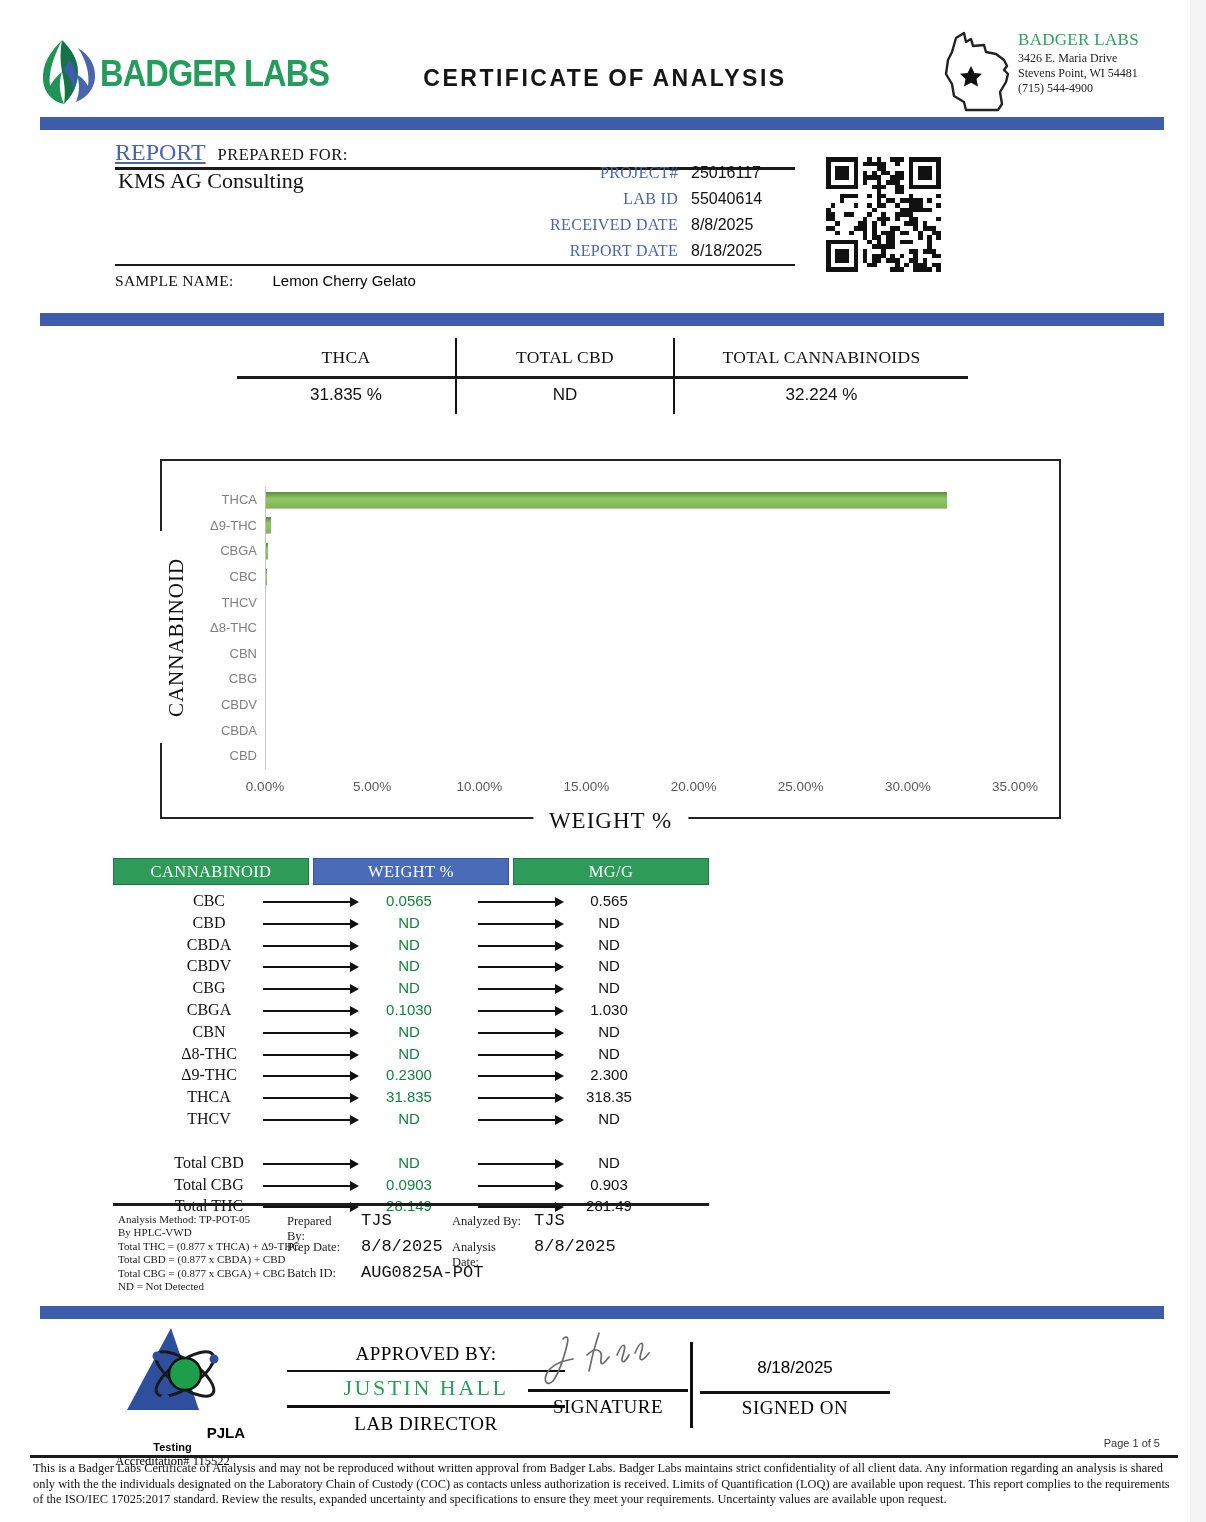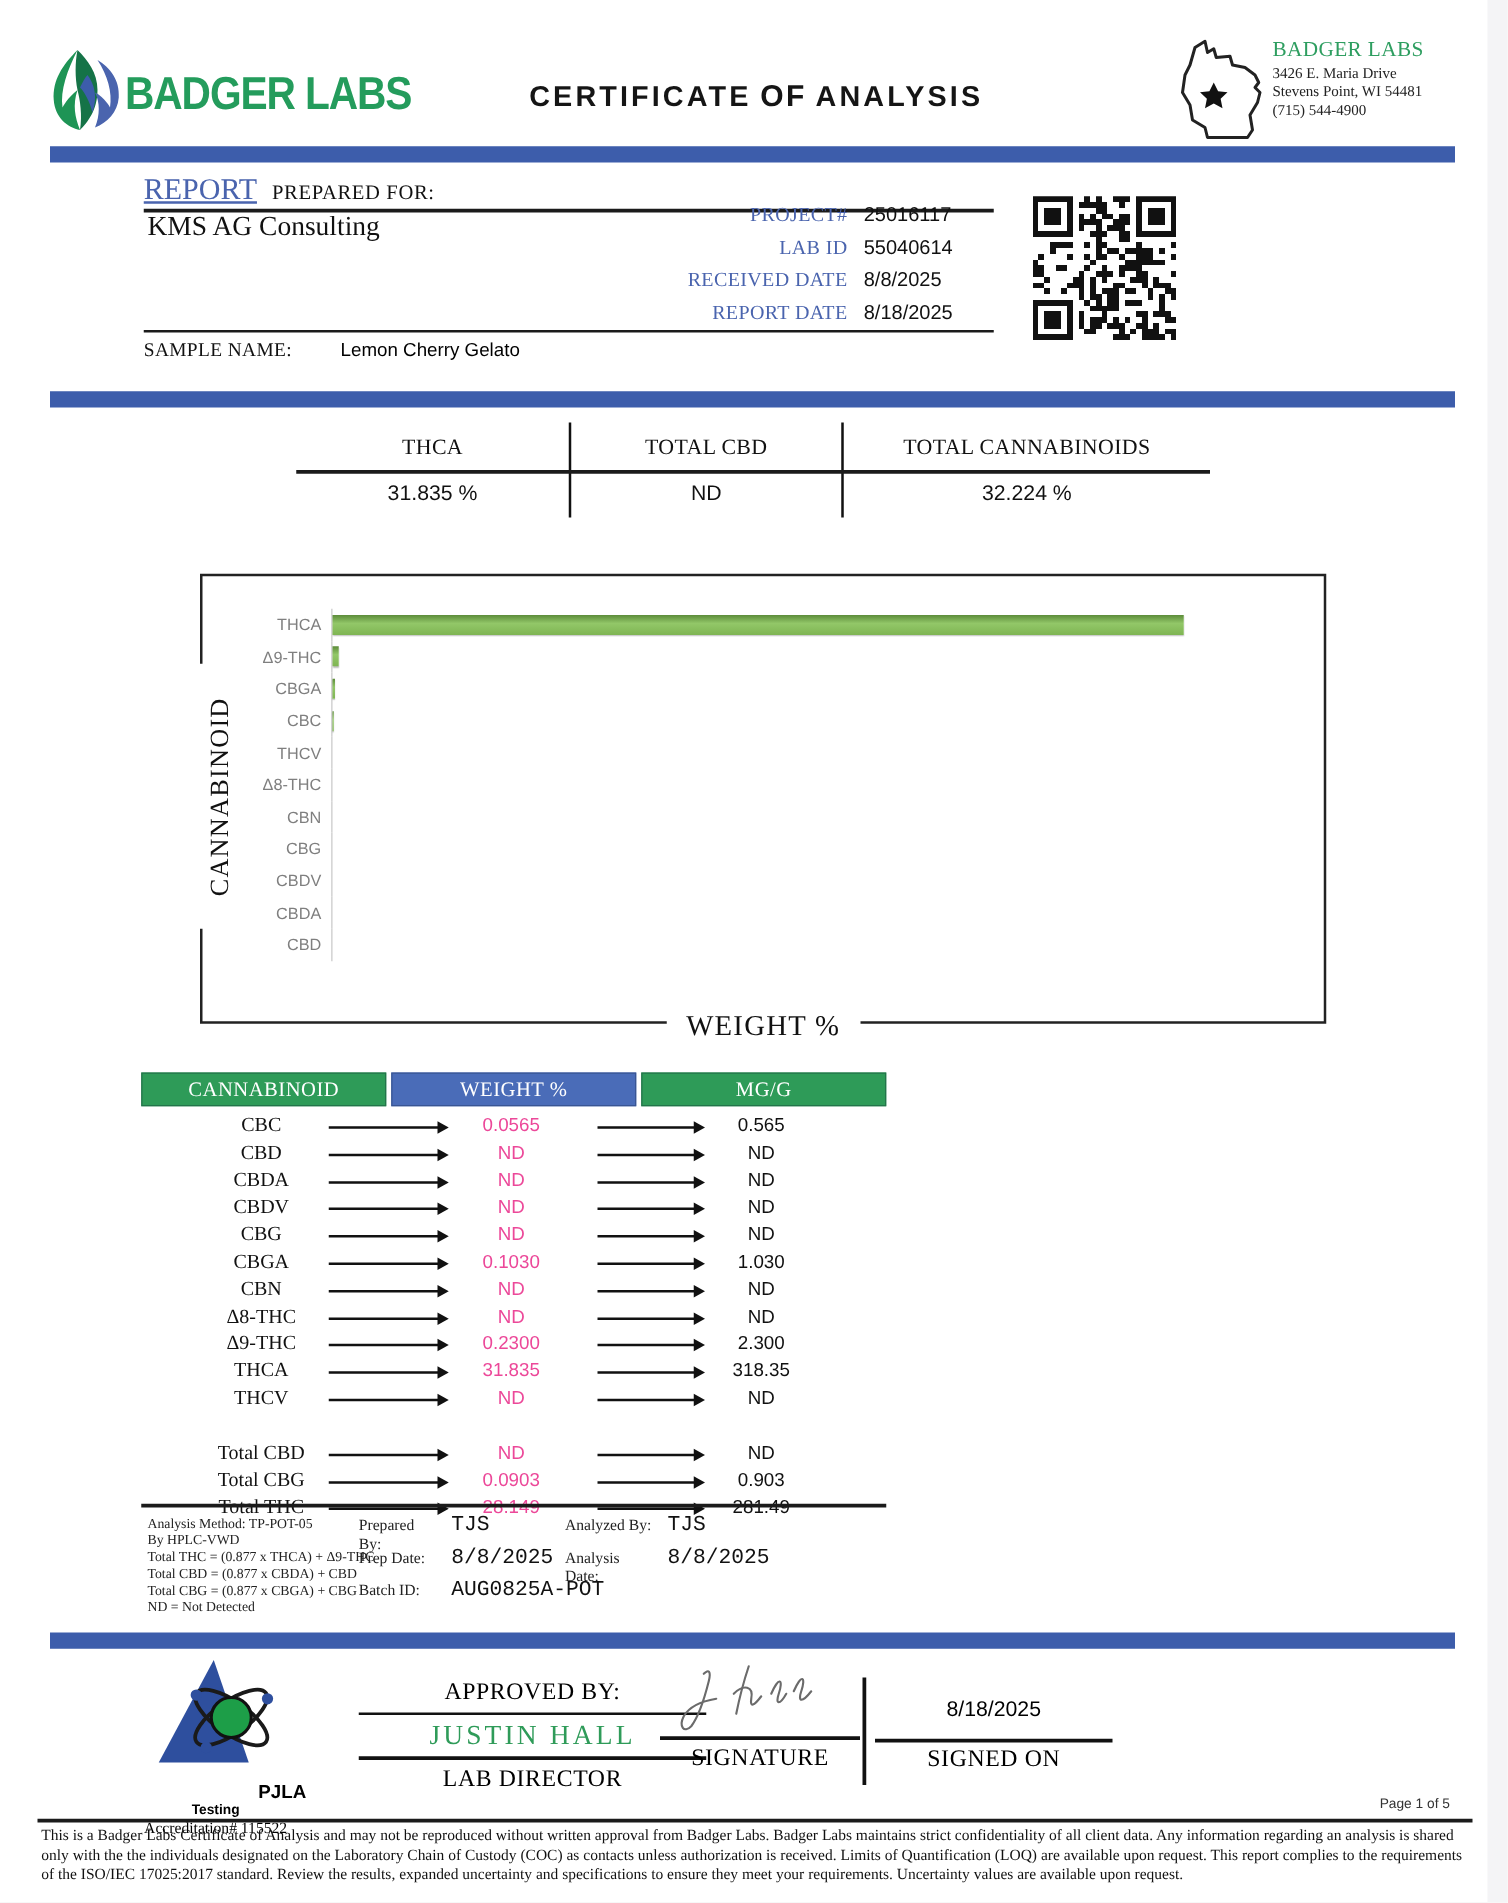--- a/index.html
+++ b/index.html
@@ -63,21 +63,21 @@
 
   
   .rtable { position:absolute; top:858px; left:113px; width:596px; }
   .rtable-head { display:flex; }
   .rtable-head .cell { height:27px; display:flex; align-items:center; justify-content:center; color:#fff; font-size:16.5px; letter-spacing:.4px; }
   .cell.g { background:#2e9b58; border:1px solid #23744a; width:196px; }
   .cell.b { background:#4a6cb8; border:1px solid #395593; width:196px; margin:0 4px; }
   .rtable-rows { margin-top:7px; }
   .rrow { position:relative; height:21.8px; }
   .rrow .c-name { position:absolute; left:0; width:192px; text-align:center; font-size:16px; color:#111; }
-  .rrow .c-weight { position:absolute; left:198px; width:196px; text-align:center; font-family:"Liberation Sans", sans-serif; font-size:15px; color:#ec4899; }
+  .rrow .c-weight { position:absolute; left:198px; width:196px; text-align:center; font-family:"Liberation Sans", sans-serif; font-size:15px; color:#15803d; }
   .rrow .c-mg { position:absolute; left:398px; width:196px; text-align:center; font-family:"Liberation Sans", sans-serif; font-size:15px; color:#111; }
   .arrow { position:absolute; top:9px; height:2px; background:#111; }
   .arrow::after { content:""; position:absolute; right:-8px; top:-4px; border-left:9px solid #111; border-top:5px solid transparent; border-bottom:5px solid transparent; }
   .arrow.a1 { left:150px; width:88px; }
   .arrow.a2 { left:365px; width:78px; }
   .totals-gap { height:22px; }
   .rule-table { top:1203px; left:113px; width:596px; height:3px; }
 
   
   .notes { position:absolute; top:1211px; left:118px; width:900px; }
@@ -480,20 +480,30 @@
         
       </span>
     </div>
         <div class="chart-row">
       <span class="chart-cat">CBD</span>
       <span class="chart-bar-area">
         
       </span>
     </div>
       </div>
+    <div class="chart-ticks">
+        <span class="chart-tick" style="left: 0%;">0.00%</span>
+        <span class="chart-tick" style="left: 14.2857%;">5.00%</span>
+        <span class="chart-tick" style="left: 28.5714%;">10.00%</span>
+        <span class="chart-tick" style="left: 42.8571%;">15.00%</span>
+        <span class="chart-tick" style="left: 57.1429%;">20.00%</span>
+        <span class="chart-tick" style="left: 71.4286%;">25.00%</span>
+        <span class="chart-tick" style="left: 85.7143%;">30.00%</span>
+        <span class="chart-tick" style="left: 100%;">35.00%</span>
+      </div>
     <div class="chart-xlabel">WEIGHT %</div>
   </div>
 
   <div class="rtable">
     <div class="rtable-head">
       <div class="cell g">CANNABINOID</div>
       <div class="cell b">WEIGHT %</div>
       <div class="cell g">MG/G</div>
     </div>
     <div class="rtable-rows">

